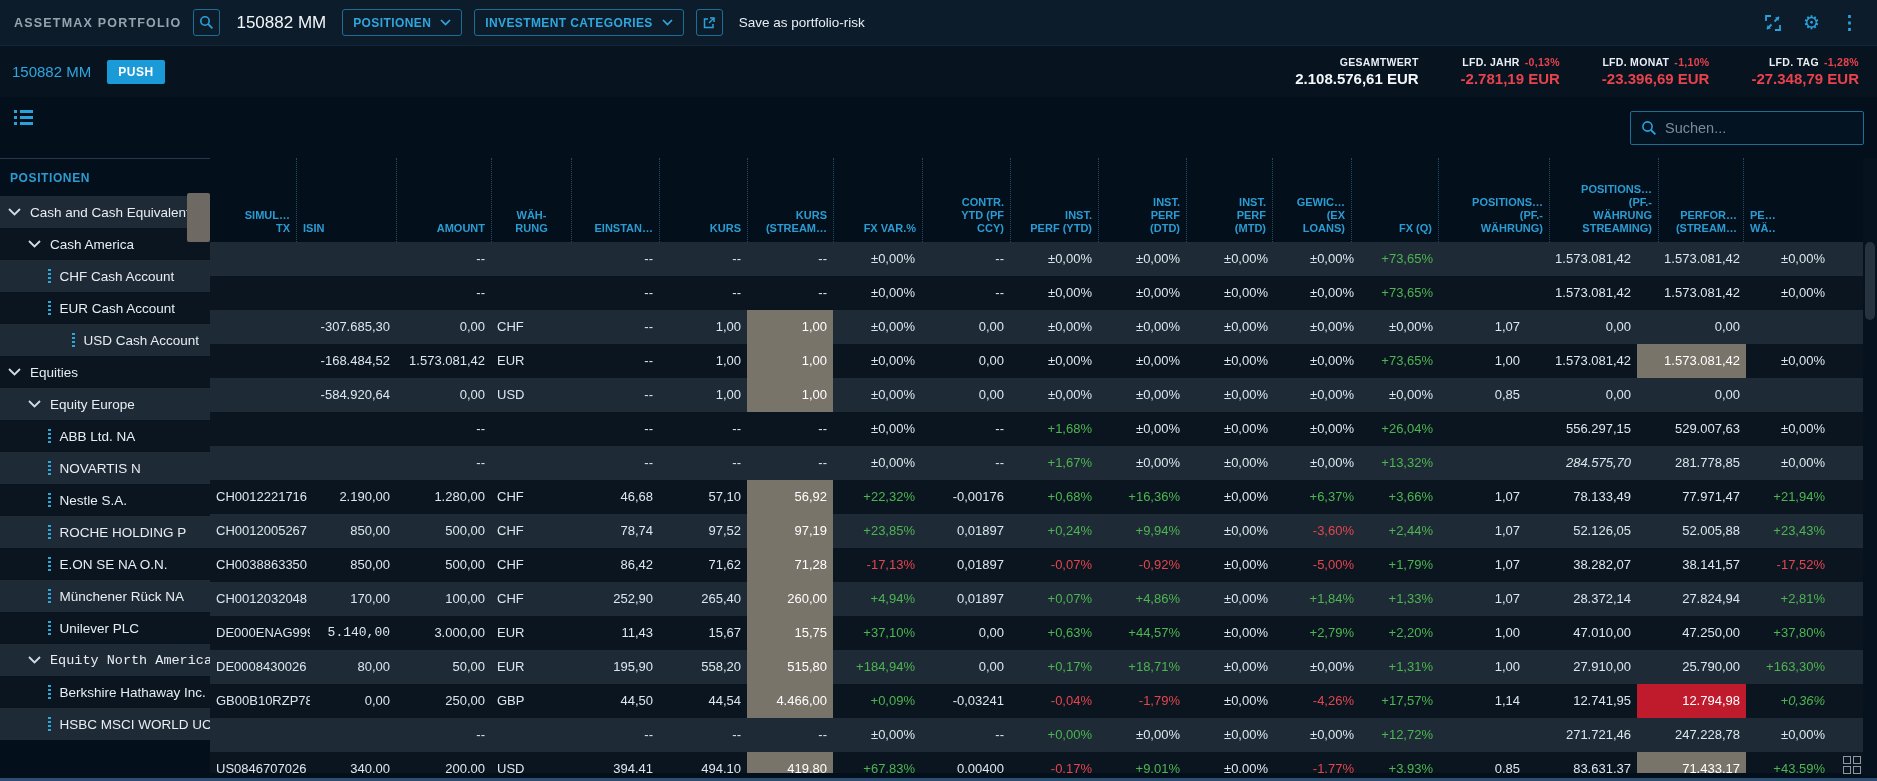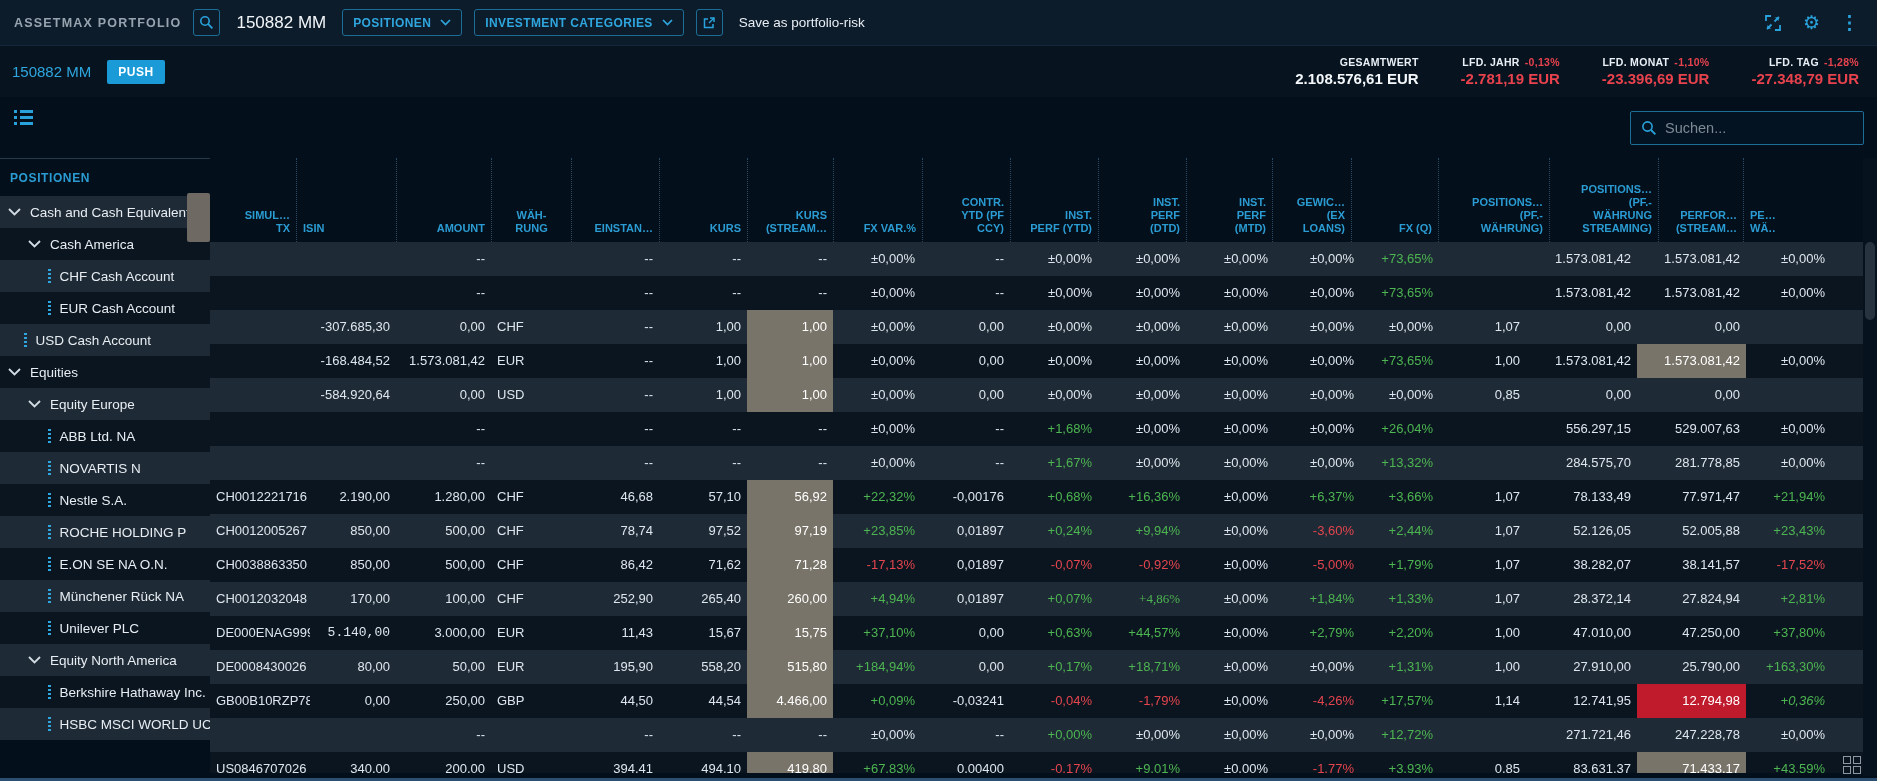--- a/index.html
+++ b/index.html
@@ -222,21 +222,21 @@
       </div>
       <div class="titem dark" style="padding-left: 48px;">
         <span class="dots">
           <i></i>
           <i></i>
           <i></i>
           <i></i>
         </span>
         <span>EUR Cash Account</span>
       </div>
-      <div class="titem light" style="padding-left: 24px;">
+      <div class="titem light" style="padding-left: 72px;">
         <span class="dots">
           <i></i>
           <i></i>
           <i></i>
           <i></i>
         </span>
         <span>USD Cash Account</span>
       </div>
       <div class="titem dark" style="padding-left: 8px;">
         <span class="chev">
@@ -310,21 +310,21 @@
       </div>
       <div class="titem dark" style="padding-left: 48px;">
         <span class="dots">
           <i></i>
           <i></i>
           <i></i>
           <i></i>
         </span>
         <span>Unilever PLC</span>
       </div>
-      <div class="titem light" style="padding-left: 28px;">
+      <div class="titem light" style="padding-left: 28px; font-family: Liberation Mono, monospace;">
         <span class="chev">
           <svg width="13" height="8" viewBox="0 0 13 8">
             <polyline points="1,1 6.5,6.5 12,1" fill="none" stroke="#d3dce4" stroke-width="1.8"></polyline>
           </svg>
         </span>
         <span>Equity North America</span>
       </div>
       <div class="titem dark" style="padding-left: 48px;">
         <span class="dots">
           <i></i>
@@ -559,21 +559,21 @@
         <div class="cell ar" style="width: 88px;">--</div>
         <div class="cell ar" style="width: 86px;">--</div>
         <div class="cell ar" style="width: 88px;">±0,00%</div>
         <div class="cell ar" style="width: 89px;">--</div>
         <div class="cell ar pos" style="width: 88px;">+1,67%</div>
         <div class="cell ar" style="width: 88px;">±0,00%</div>
         <div class="cell ar" style="width: 88px;">±0,00%</div>
         <div class="cell ar" style="width: 86px;">±0,00%</div>
         <div class="cell ar pos" style="width: 79px;">+13,32%</div>
         <div class="cell ar" style="width: 87px;"></div>
-        <div class="cell ar" style="width: 111px;">284.575,70</div>
+        <div class="cell ar" style="width: 111px; font-style: italic;">284.575,70</div>
         <div class="cell ar" style="width: 109px;">281.778,85</div>
         <div class="cell ar" style="width: 85px;">±0,00%</div>
         <div class="cell ar" style="width: 32px;"></div>
       </div>
       <div class="trow dark">
         <div class="cell al" style="width: 100px;">CH0012221716</div>
         <div class="cell ar" style="width: 86px;">2.190,00</div>
         <div class="cell ar" style="width: 95px;">1.280,00</div>
         <div class="cell al" style="width: 80px;">CHF</div>
         <div class="cell ar" style="width: 88px;">46,68</div>
@@ -638,21 +638,21 @@
         <div class="cell al" style="width: 100px;">CH0012032048</div>
         <div class="cell ar" style="width: 86px;">170,00</div>
         <div class="cell ar" style="width: 95px;">100,00</div>
         <div class="cell al" style="width: 80px;">CHF</div>
         <div class="cell ar" style="width: 88px;">252,90</div>
         <div class="cell ar" style="width: 88px;">265,40</div>
         <div class="cell ar cell-gray" style="width: 86px;">260,00</div>
         <div class="cell ar pos" style="width: 88px;">+4,94%</div>
         <div class="cell ar" style="width: 89px;">0,01897</div>
         <div class="cell ar pos" style="width: 88px;">+0,07%</div>
-        <div class="cell ar pos" style="width: 88px; font-family: Liberation Serif, serif;">+4,86%</div>
+        <div class="cell ar pos" style="width: 88px;">+4,86%</div>
         <div class="cell ar" style="width: 88px;">±0,00%</div>
         <div class="cell ar pos" style="width: 86px;">+1,84%</div>
         <div class="cell ar pos" style="width: 79px;">+1,33%</div>
         <div class="cell ar" style="width: 87px;">1,07</div>
         <div class="cell ar" style="width: 111px;">28.372,14</div>
         <div class="cell ar" style="width: 109px;">27.824,94</div>
         <div class="cell ar pos" style="width: 85px;">+2,81%</div>
         <div class="cell ar" style="width: 32px;"></div>
       </div>
       <div class="trow dark">

